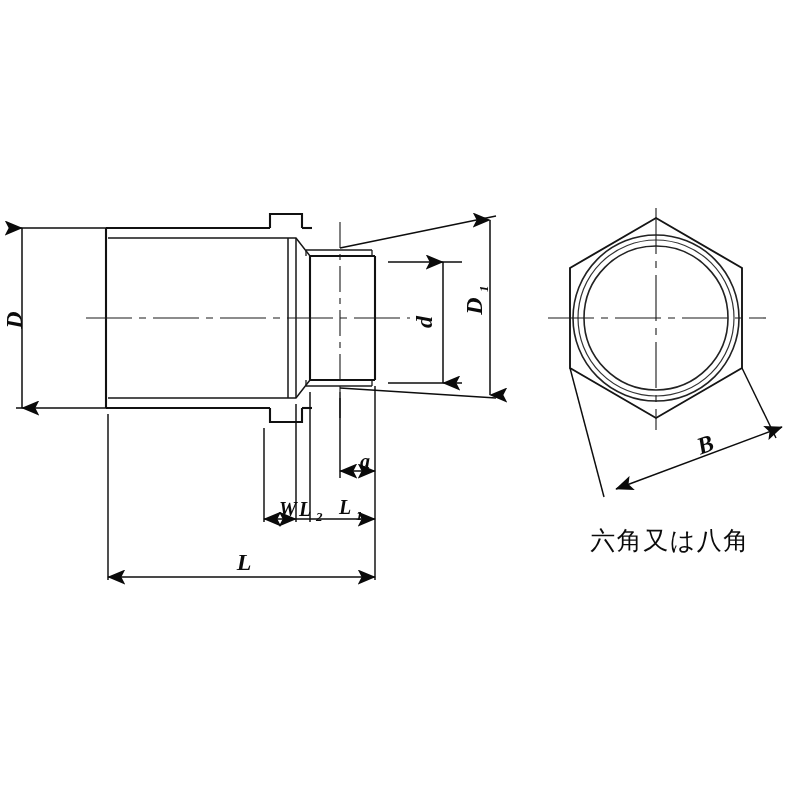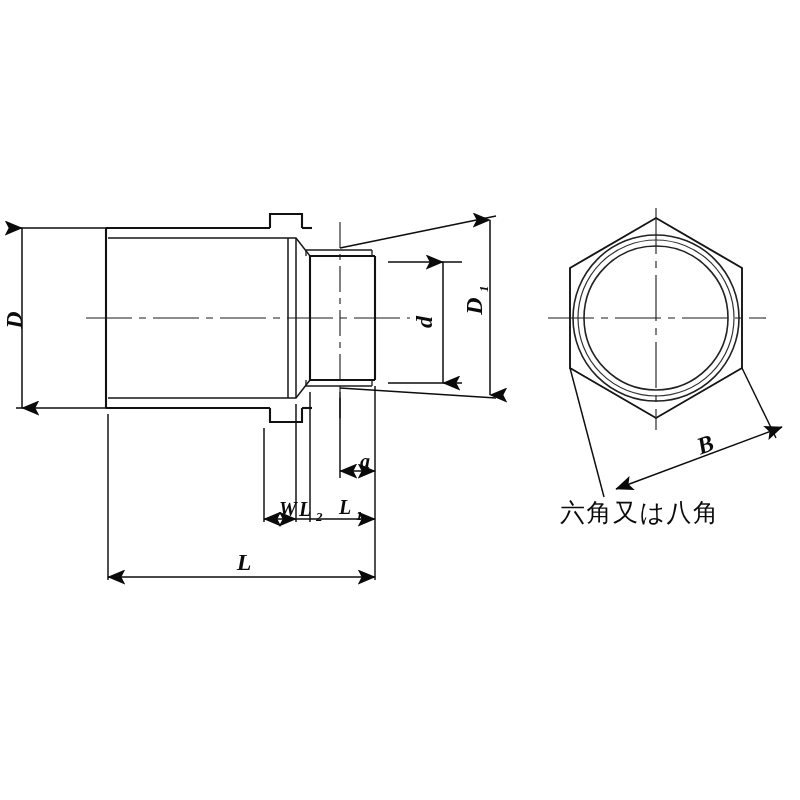--- a/index.html
+++ b/index.html
@@ -111,22 +111,23 @@
   .dim-sub {
     font-family: "Liberation Serif", "DejaVu Serif", serif;
     font-style: italic;
     font-weight: 700;
     fill: #0b0b0b;
     font-size: 13px;
   }
   .jp-caption {
     position: absolute;
     left: 560px;
-    top: 496px;
+    top: 524px;
     width: 220px;
+    text-align: center;
     font-family: "DejaVu Sans", "Liberation Sans", sans-serif;
     font-size: 25px;
     font-weight: 400;
     color: #0b0b0b;
     letter-spacing: 1.5px;
     white-space: nowrap;
   }
 </style>
 </head>
 <body>

